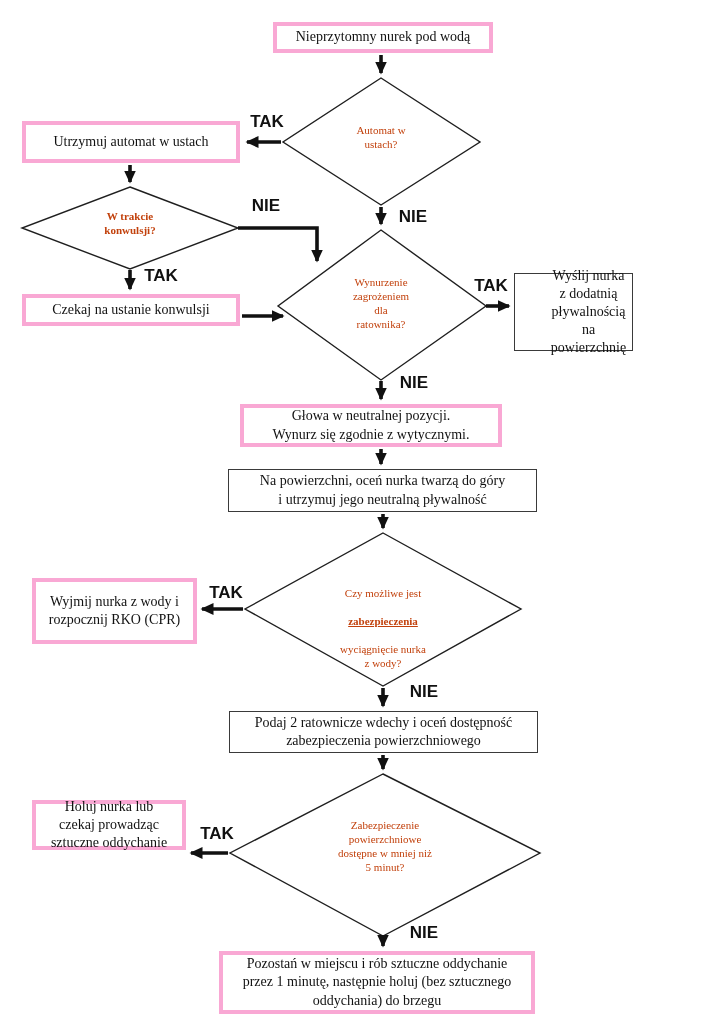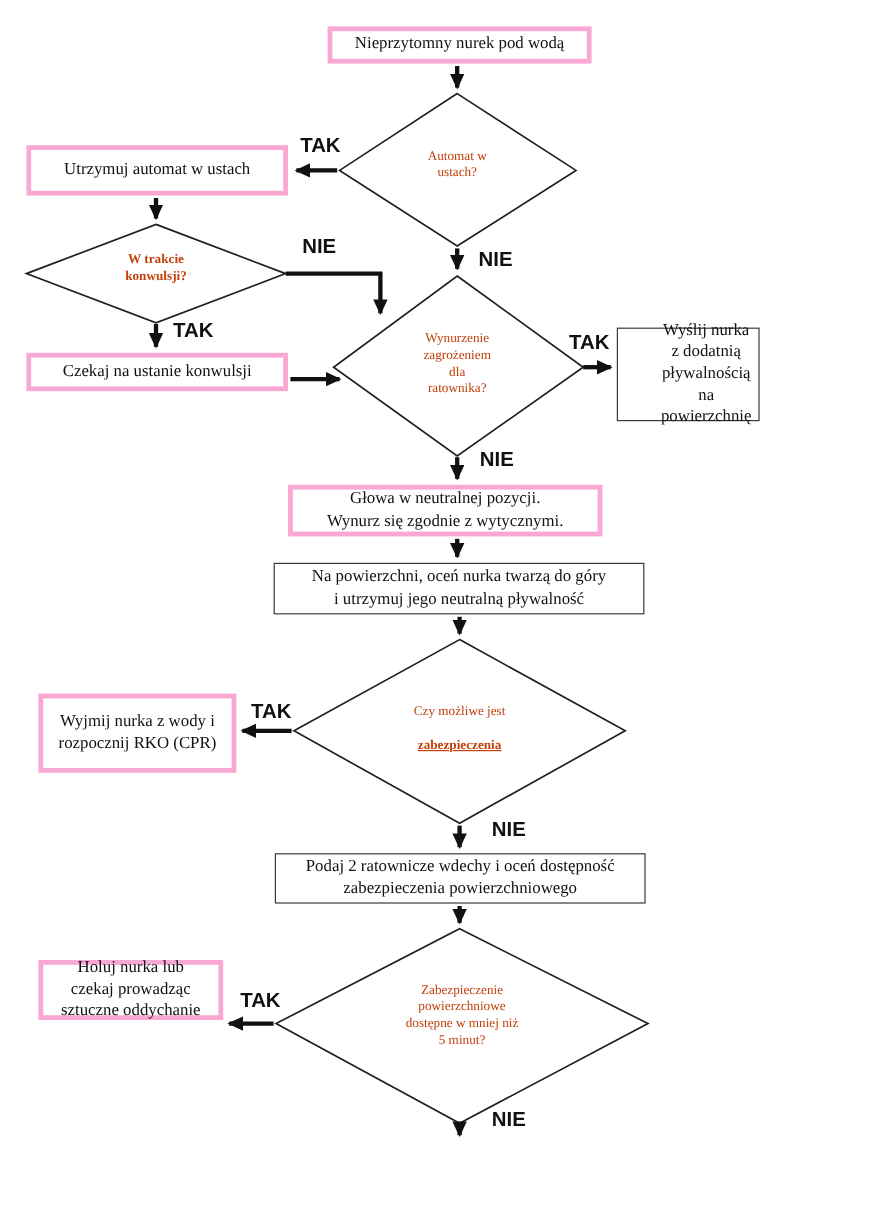--- a/index.html
+++ b/index.html
@@ -74,35 +74,40 @@
   <div class="box" style="left:32px;top:578px;width:165px;height:66px;">Wyjmij nurka z wody i
 rozpocznij RKO (CPR)</div>
 
   <div class="box thin" style="left:229px;top:711px;width:309px;height:42px;">Podaj 2 ratownicze wdechy i oceń dostępność
 zabezpieczenia powierzchniowego</div>
 
   <div class="box" style="left:32px;top:800px;width:154px;height:50px;">Holuj nurka lub
 czekaj prowadząc
 sztuczne oddychanie</div>
 
+  <div class="box" style="left:219px;top:951px;width:316px;height:63px;">Pozostań w miejscu i rób sztuczne oddychanie
+przez 1 minutę, następnie holuj (bez sztucznego
+oddychania) do brzegu</div>
 
   <div class="dtext" style="left:321px;top:124px;width:120px;">Automat w
 ustach?</div>
 
   <div class="dtext" style="left:70px;top:210px;width:120px;font-weight:bold;">W trakcie
 konwulsji?</div>
 
   <div class="dtext" style="left:316px;top:258px;width:130px;margin-top:18px;">Wynurzenie
 zagrożeniem
 dla
 ratownika?</div>
 
   <div class="dtext" style="left:293px;top:573px;width:180px;">
     <span class="blk">Czy możliwe jest</span>
     <span class="emph">zabezpieczenia</span>
+    <span class="blk">wyciągnięcie nurka
+z wody?</span>
   </div>
 
   <div class="dtext" style="left:295px;top:819px;width:180px;">Zabezpieczenie
 powierzchniowe
 dostępne w mniej niż
 5 minut?</div>
 
   <div class="lbl" style="left:245px;top:112px;">TAK</div>
   <div class="lbl" style="left:391px;top:207px;">NIE</div>
   <div class="lbl" style="left:244px;top:196px;">NIE</div>

